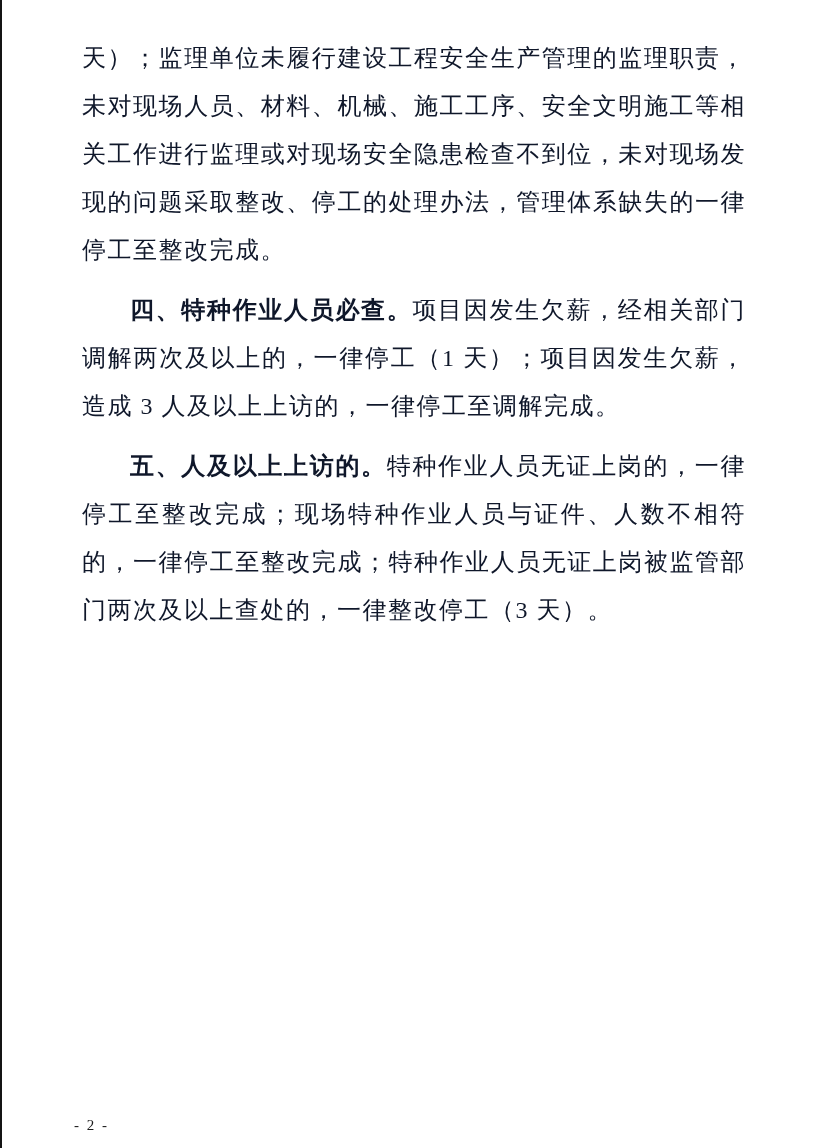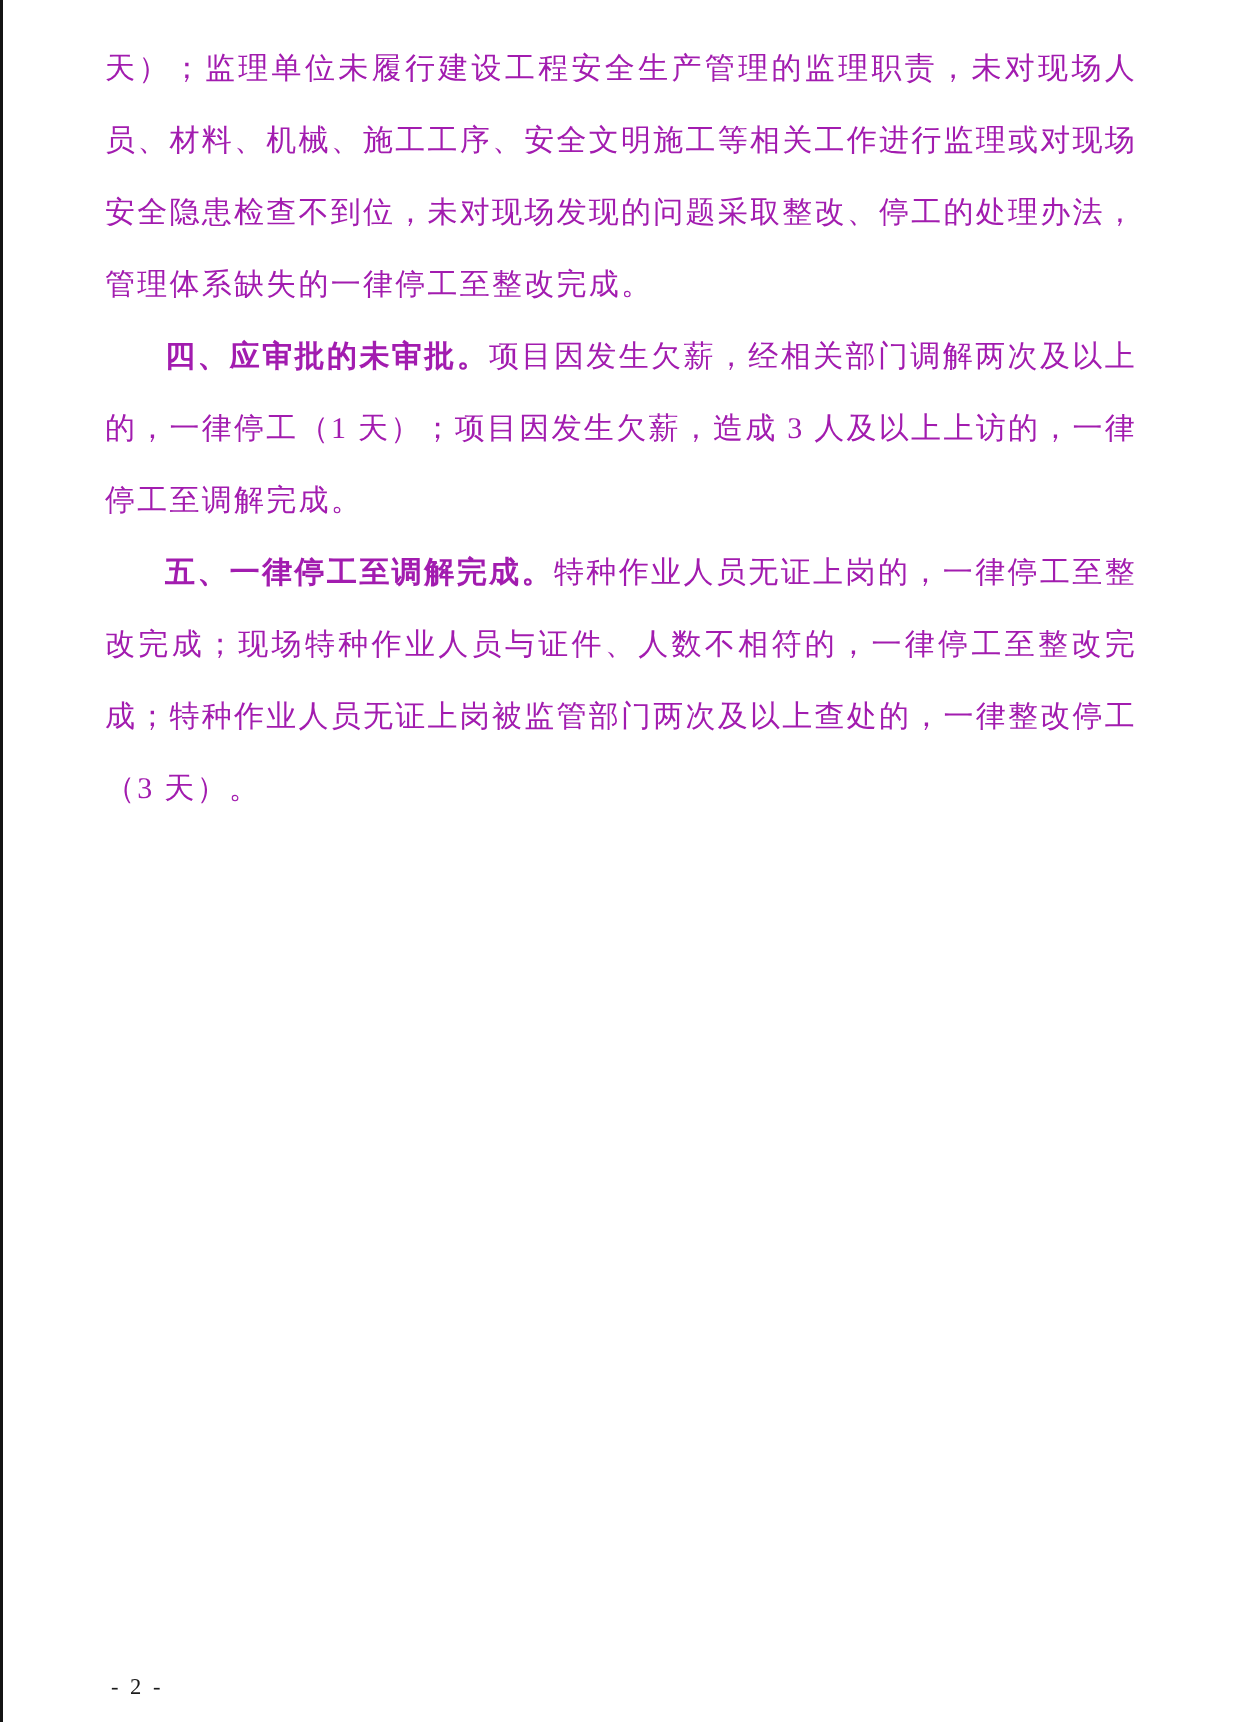--- a/index.html
+++ b/index.html
@@ -24,24 +24,24 @@
     height: 1148px;
     background: #141414;
   }
   .content {
     position: absolute;
     left: 70px;
     top: 22px;
     width: 688px;
   }
   .para {
-    margin: 0;
-    font-size: 20px;
+    margin: 12px;
+    font-size: 24px;
     line-height: 48px;
-    color: #a21caf;
+    color: #0f172a;
     letter-spacing: 1.5px;
     text-align: justify;
     text-align-last: left;
     text-justify: inter-character;
   }
   .para.indent {
     text-indent: 2em;
   }
   .lead {
     font-weight: bold;
@@ -60,19 +60,19 @@
 <body>
 
 <div class="page">
   <div class="scan-edge"></div>
 
   <div class="content">
     <p class="para"><span class="lead"></span><span>天）；监理单位未履行建设工程安全生产管理的监理职责，未对现场人员、材料、机械、施工工序、安全文明施工等相关工作进行监理或对现场安全隐患检查不到位，未对现场发现的问题采取整改、停工的处理办法，管理体系缺失的一律停工至整改完成。</span></p>
 
 
 
-    <p class="para indent"><span class="lead">四、应审批的未审批。</span><span>项目因发生欠薪，经相关部门调解两次及以上的，一律停工（1 天）；项目因发生欠薪，造成 3 人及以上上访的，一律停工至调解完成。</span></p>
+    <p class="para indent"><span class="lead">四、特种作业人员必查。</span><span>项目因发生欠薪，经相关部门调解两次及以上的，一律停工（1 天）；项目因发生欠薪，造成 3 人及以上上访的，一律停工至调解完成。</span></p>
 
-    <p class="para indent"><span class="lead">五、一律停工至调解完成。</span><span>特种作业人员无证上岗的，一律停工至整改完成；现场特种作业人员与证件、人数不相符的，一律停工至整改完成；特种作业人员无证上岗被监管部门两次及以上查处的，一律整改停工（3 天）。</span></p>
+    <p class="para indent"><span class="lead">五、人及以上上访的。</span><span>特种作业人员无证上岗的，一律停工至整改完成；现场特种作业人员与证件、人数不相符的，一律停工至整改完成；特种作业人员无证上岗被监管部门两次及以上查处的，一律整改停工（3 天）。</span></p>
   </div>
 
   <div class="page-number">- 2 -</div>
 </div>
 
 </body></html>

